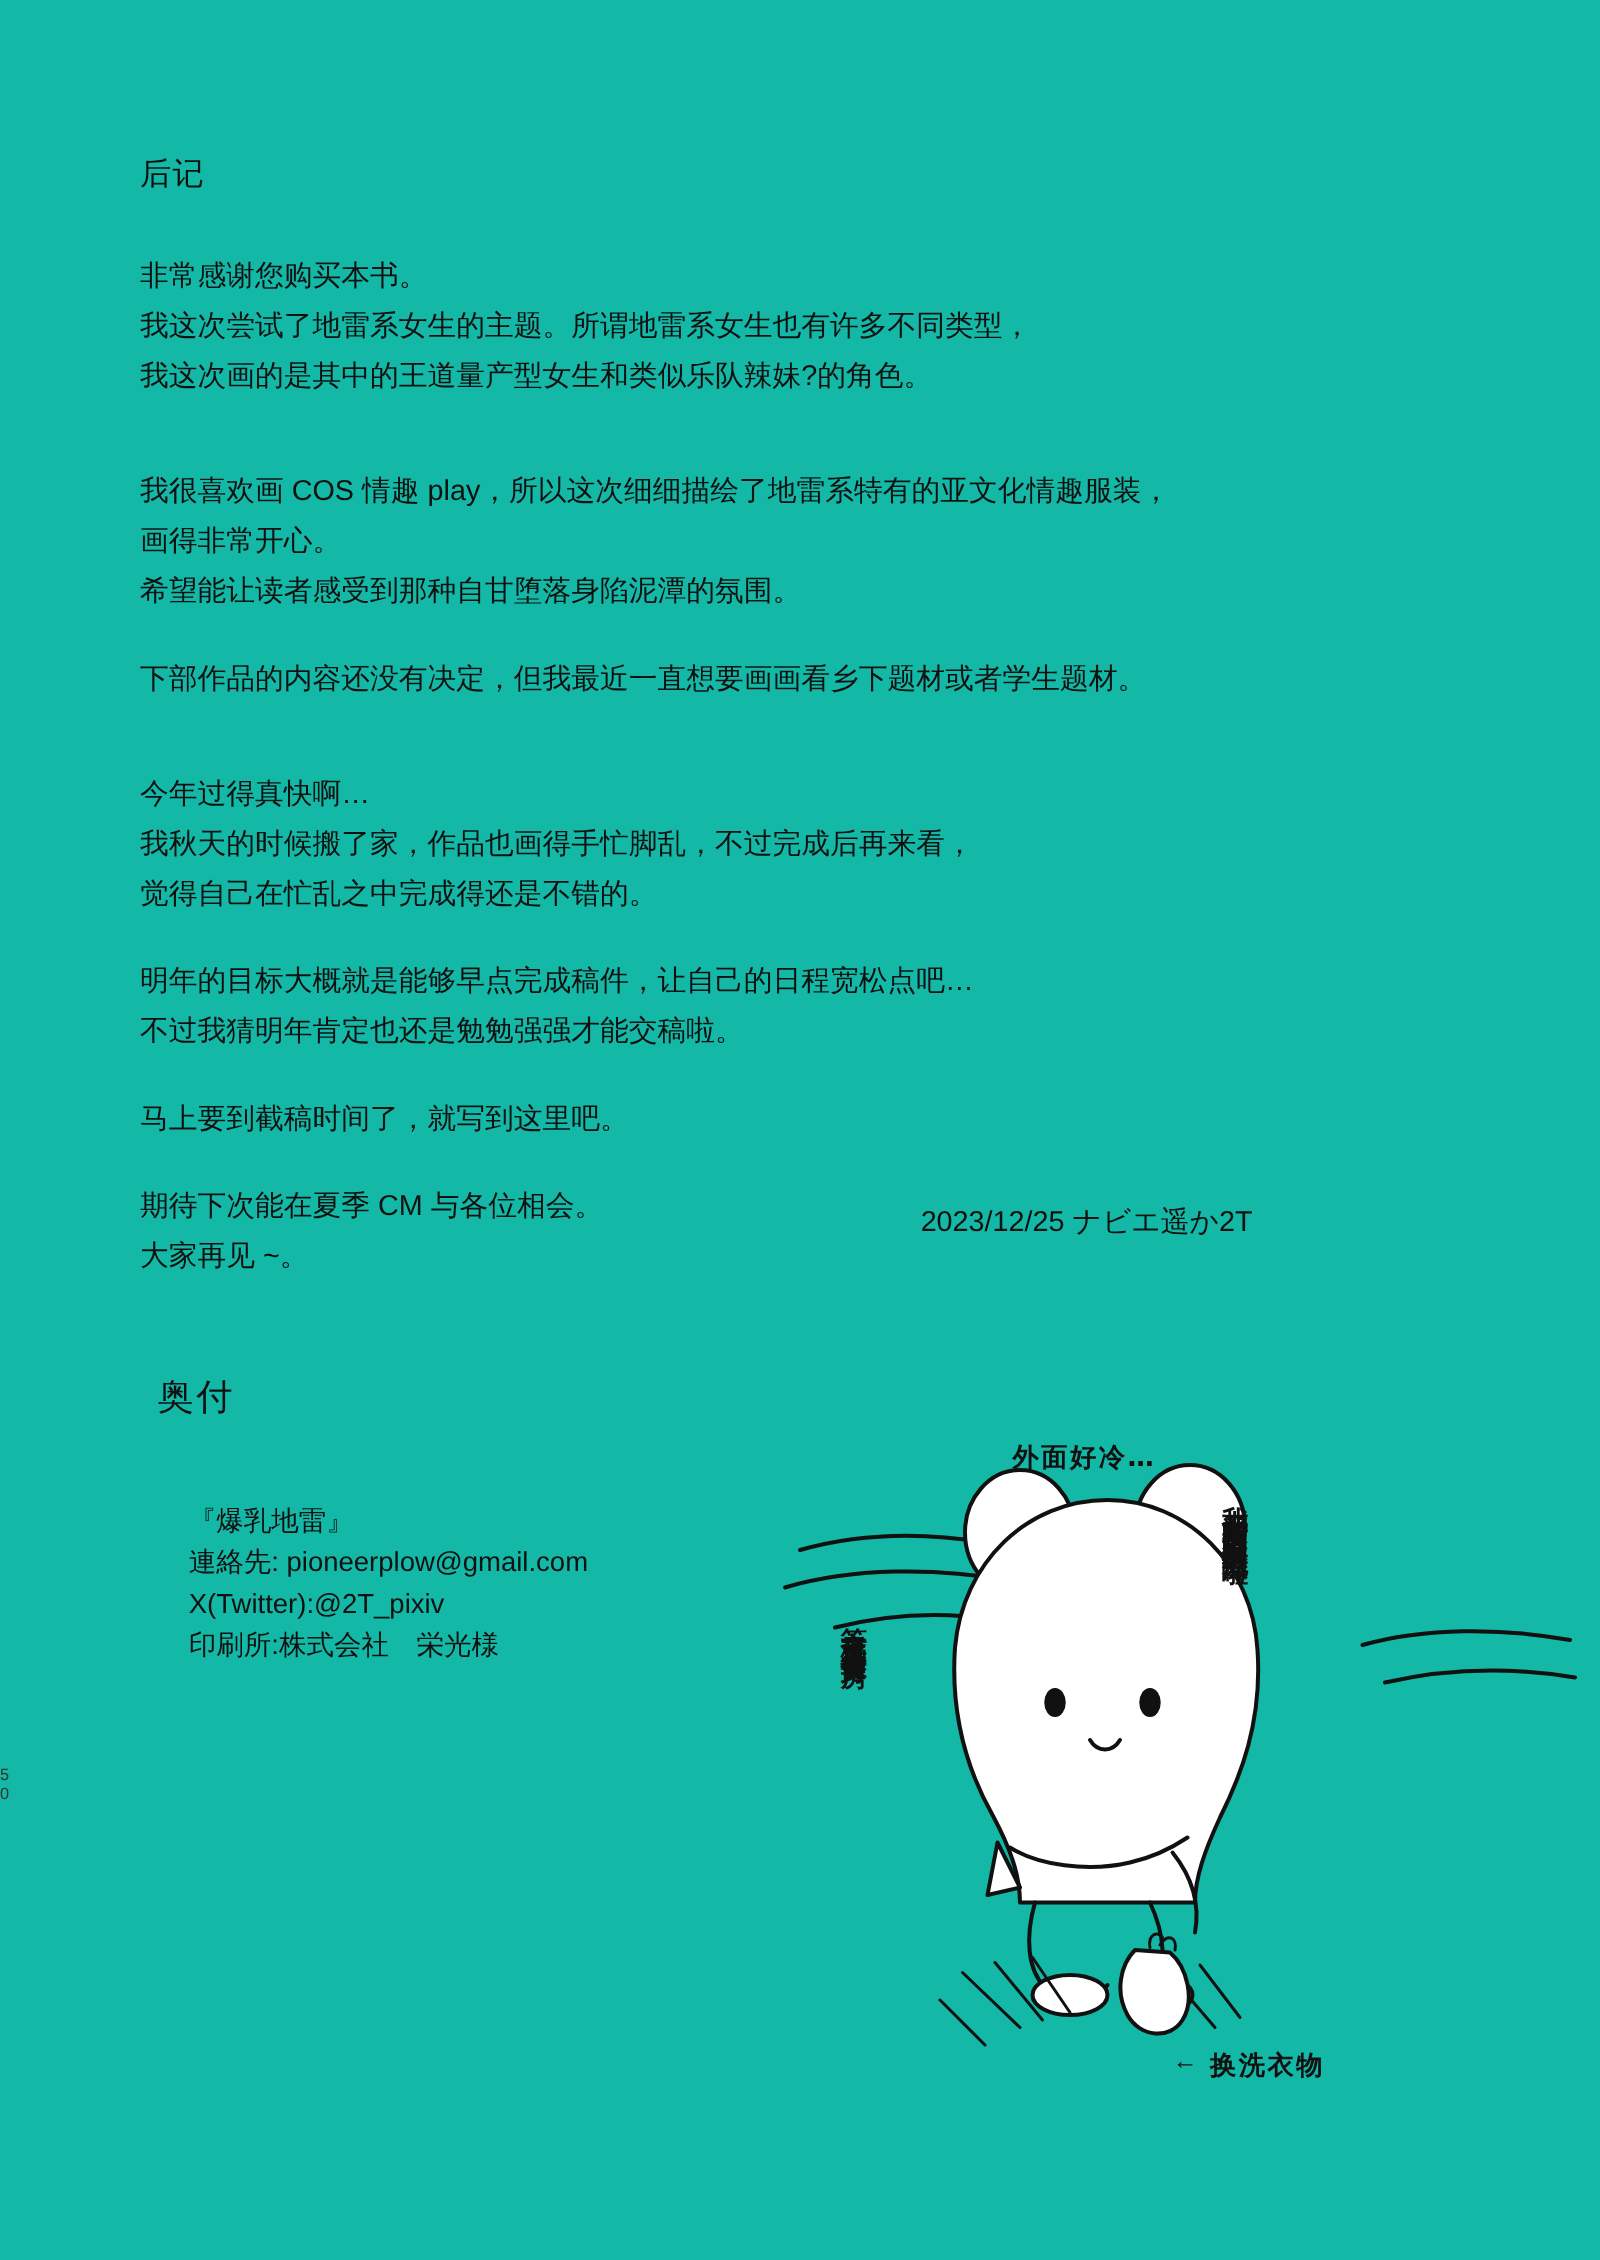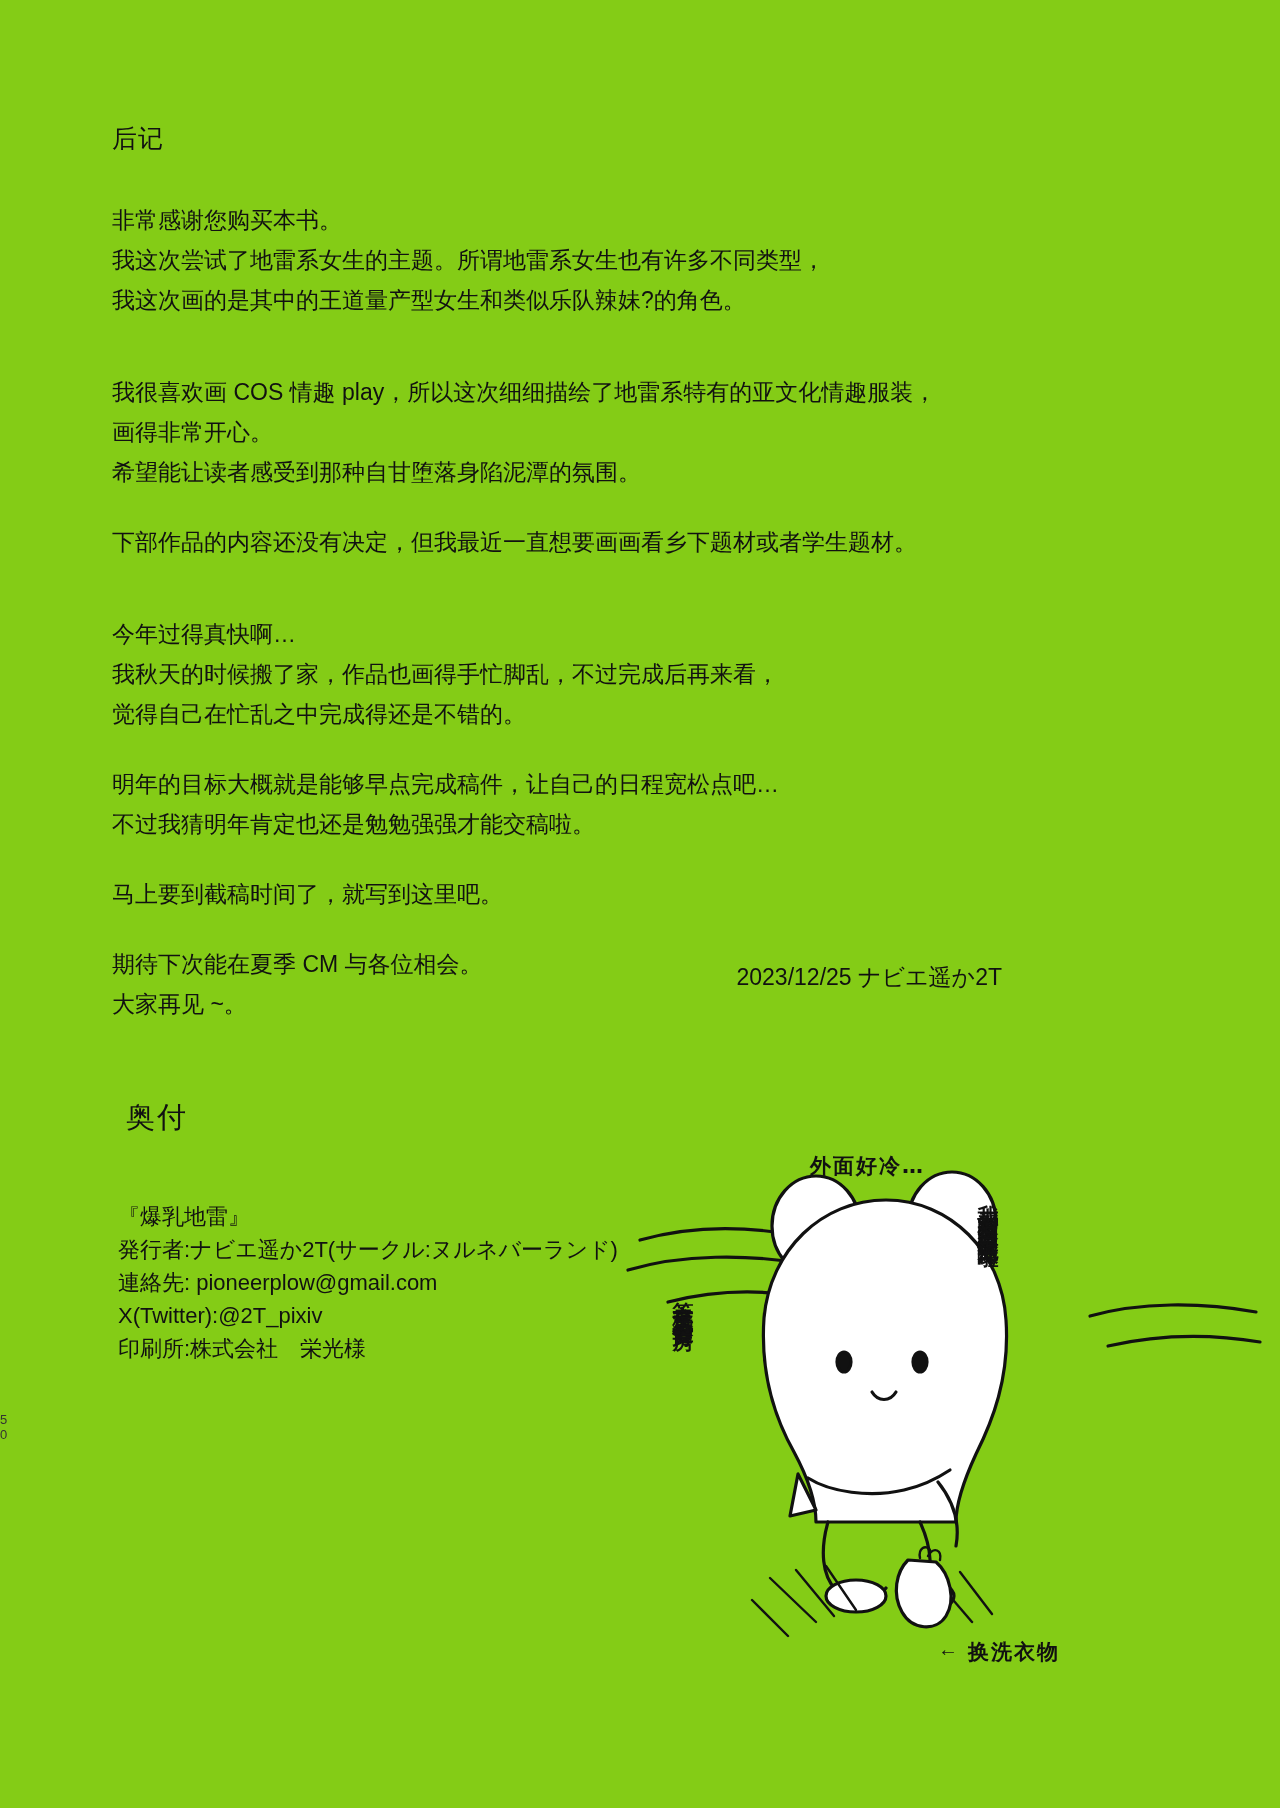--- a/index.html
+++ b/index.html
@@ -11,21 +11,21 @@
     width: 1280px;
     height: 1808px;
     position: relative;
     font-family: "Liberation Sans", sans-serif;
     color: #111111;
     overflow: hidden;
   }
   .page {
     position: absolute;
     inset: 0;
-    background: #84cc16;
+    background: #14b8a6;
   }
 
   
   .afterword-heading {
     position: absolute;
     left: 112px;
     top: 122px;
     font-size: 25px;
     letter-spacing: 1px;
     color: #111;
@@ -68,21 +68,21 @@
     color: #111;
   }
   .colophon-block {
     position: absolute;
     left: 118px;
     top: 1200px;
     font-size: 22px;
     line-height: 33px;
     color: #111;
   }
-  .colophon-block .line { display: block; white-space: pre; }
+  .colophon-block .line { display: block; white-space: pre; margin-left: 33px; }
   .colophon-notice {
     position: absolute;
     left: 126px;
     top: 1418px;
     font-size: 23px;
     color: #111;
     letter-spacing: 0.5px;
   }
 
   
@@ -180,21 +180,20 @@
       <span class="line">大家再见 ~。</span>
     </p>
   </div>
 
   <div class="signature">2023/12/25 ナビエ遥か2T</div>
 
   <div class="colophon-heading">奥付</div>
 
   <div class="colophon-block">
     <span class="line">『爆乳地雷』</span>
-    <span class="line">発行者:ナビエ遥か2T(サークル:ヌルネバーランド)</span>
     <span class="line">連絡先: pioneerplow@gmail.com</span>
     <span class="line">X(Twitter):@2T_pixiv</span>
     <span class="line">印刷所:株式会社　栄光様</span>
   </div>
 
 
   <div class="page-number">
     <span>5</span>
     <span>0</span>
   </div>

